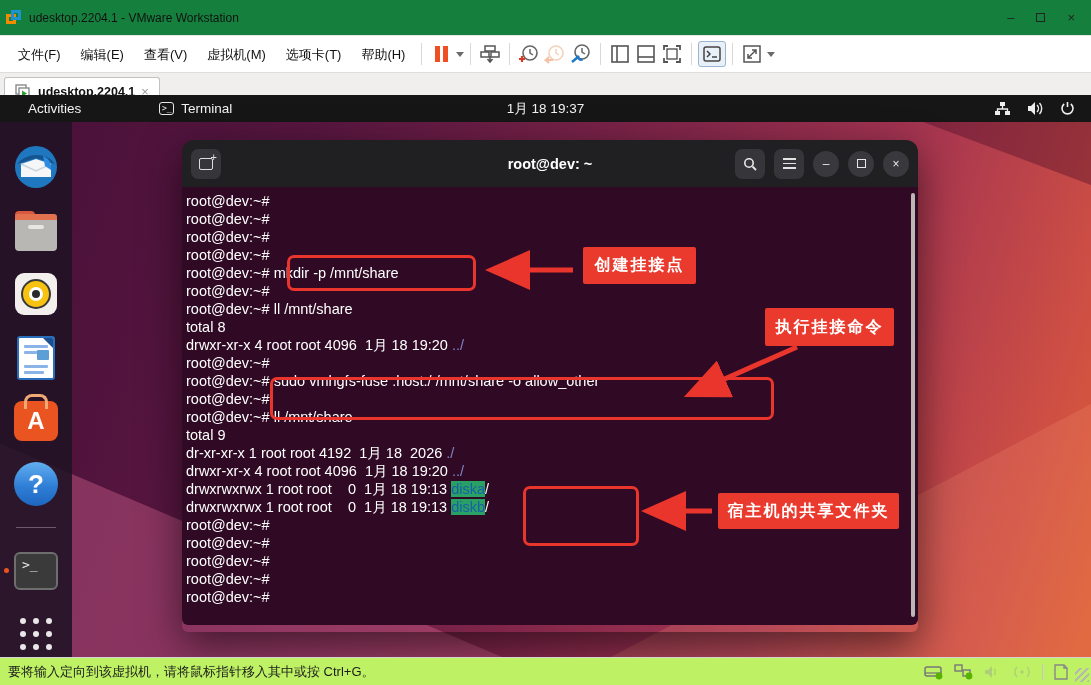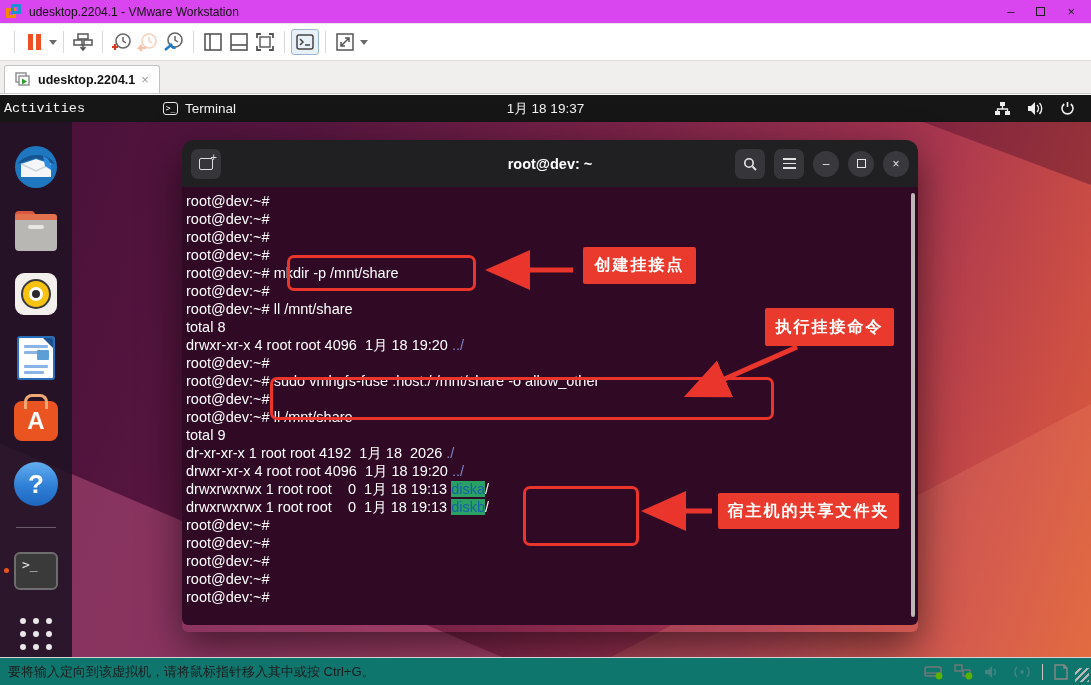--- a/index.html
+++ b/index.html
@@ -1,20 +1,20 @@
 <!DOCTYPE html>
 <html><head>
 <meta charset="utf-8">
 <style>
   * { margin:0; padding:0; box-sizing:border-box; }
   html,body { width:1091px; height:685px; overflow:hidden; }
   body { font-family:"Liberation Sans", sans-serif; background:#fff; position:relative; }
 
   
-  .titlebar { height:24px; background:#d946ef; display:flex; align-items:center; padding:0 6px; border-bottom:1px solid #e8e8e8; }
+  .titlebar { height:36px; background:#15803d; display:flex; align-items:center; padding:0 6px; border-bottom:1px solid #e8e8e8; }
   .vm-logo { width:15px; height:15px; position:relative; margin-right:8px; }
   .vm-logo .sq1 { position:absolute; left:0; top:4px; width:10px; height:10px; border:3px solid #f38b00; }
   .vm-logo .sq2 { position:absolute; left:5px; top:0; width:10px; height:10px; border:3px solid #1d92d0; }
   .title-text { font-size:12px; color:#111; }
   .win-controls { margin-left:auto; display:flex; gap:22px; padding-right:10px; font-size:13px; color:#222; }
   .win-controls span { cursor:default; line-height:20px; }
   .wc-max { font-size:11px; }
 
   .menubar { height:37px; background:#fff; display:flex; align-items:center; padding:0 8px; border-bottom:1px solid #ddd; }
   .menu-item { font-size:13px; color:#111; padding:5px 10px; cursor:default; }
@@ -32,21 +32,21 @@
   .tab-close { color:#9a9a9a; font-size:13px; }
 
   
   .vm-display { position:absolute; left:0; top:95px; width:1091px; height:562px; overflow:hidden;
     background:linear-gradient(108deg,#471038 0%,#581640 26%,#7b2348 50%,#a23351 72%,#cd4e44 90%,#dd6035 100%); }
   .wp-facet1 { position:absolute; inset:0; background:rgba(207,96,140,.42); clip-path:polygon(0 62%,46% 100%,0 100%); }
   .wp-facet2 { position:absolute; inset:0; background:rgba(255,158,120,.18); clip-path:polygon(56% 100%,100% 55%,100% 100%); }
   .wp-facet3 { position:absolute; inset:0; background:rgba(60,5,35,.35); clip-path:polygon(78% 0,100% 0,100% 16%); }
 
   .ubuntu-topbar { position:absolute; left:0; top:0; width:100%; height:27px; background:#161616; display:flex; align-items:center; color:#f2f2f2; font-size:13.5px; }
-  .activities { margin-left:4px;font-family:Liberation Mono, monospace; }
+  .activities { margin-left:28px; }
   .topbar-app { display:flex; align-items:center; gap:7px; margin-left:78px; }
   .tb-term-ico { width:15px; height:13px; border:1.5px solid #e8e8e8; border-radius:3px; font-size:8px; line-height:11px; text-align:center; color:#e8e8e8; font-family:"DejaVu Sans Mono", monospace; }
   .topbar-clock { position:absolute; left:50%; transform:translateX(-50%); font-weight:500; }
   .topbar-right { margin-left:auto; display:flex; align-items:center; gap:16px; padding-right:16px; }
 
   .dock { position:absolute; left:0; top:27px; width:72px; height:535px; background:rgba(32,18,36,0.88); display:flex; flex-direction:column; align-items:center; padding-top:22px; gap:18px; }
   .dock-ico { width:47px; height:47px; display:flex; align-items:center; justify-content:center; position:relative; }
   .dock-sep { width:40px; height:1px; background:#6a5a6a; margin:2px 0; }
   .run-dot { position:absolute; left:-9px; top:20px; width:5px; height:5px; border-radius:50%; background:#e95420; }
 
@@ -90,21 +90,21 @@
   .tline .d { color:#7f85c9; }
   .tline .hl { color:#1a5fa8; background:#2aa164; }
   .term-scroll { position:absolute; right:3px; top:6px; width:4px; height:424px; background:#bcb7b4; border-radius:2px; }
 
   
   .anno-box { position:absolute; border:3px solid #ea352c; border-radius:7px; }
   .anno-label { position:absolute; background:#ea3a2d; color:#fff; font-size:16px; font-weight:bold; letter-spacing:2px; display:flex; align-items:center; justify-content:center; border-radius:2px;font-family:Liberation Serif, serif; }
   .anno-arrows { position:absolute; inset:0; pointer-events:none; }
 
   
-  .statusbar { position:absolute; left:0; top:657px; width:1091px; height:28px; background:#0f766e; border-top:1px solid #d5d3d1; display:flex; align-items:center; font-size:13px; color:#1c1c1c; padding:0 8px; }
+  .statusbar { position:absolute; left:0; top:657px; width:1091px; height:28px; background:#bef264; border-top:1px solid #d5d3d1; display:flex; align-items:center; font-size:13px; color:#1c1c1c; padding:0 8px; }
   .sb-icons { margin-left:auto; display:flex; align-items:center; gap:10px; padding-right:14px; }
   .sb-sep { width:1px; height:16px; background:#c8c6c4; }
   .grip { position:absolute; right:2px; bottom:3px; width:14px; height:14px;
     background:repeating-linear-gradient(135deg, transparent 0 3px, #b9b7b4 3px 5px); }
 </style>
 </head>
 <body>
 
 <div class="titlebar">
   <div class="vm-logo">
@@ -113,20 +113,21 @@
     </div>
   <span class="title-text">udesktop.2204.1 - VMware Workstation</span>
   <div class="win-controls">
     <span>–</span>
     <span class="wc-max sq-glyph" style="border-color:#222;margin-top:5px;"></span>
     <span>×</span>
   </div>
 </div>
 
 <div class="menubar">
+  <span id="menu-slot"><span class="menu-item">文件(F)</span><span class="menu-item">编辑(E)</span><span class="menu-item">查看(V)</span><span class="menu-item">虚拟机(M)</span><span class="menu-item">选项卡(T)</span><span class="menu-item">帮助(H)</span></span>
   <span class="tb-sep"></span>
   <span class="tb-btn">
       <span class="pause-bars">
         <i></i>
         <i></i>
       </span>
     </span>
   <span class="caret"></span>
   <span class="tb-sep"></span>
   <span class="tb-btn">

